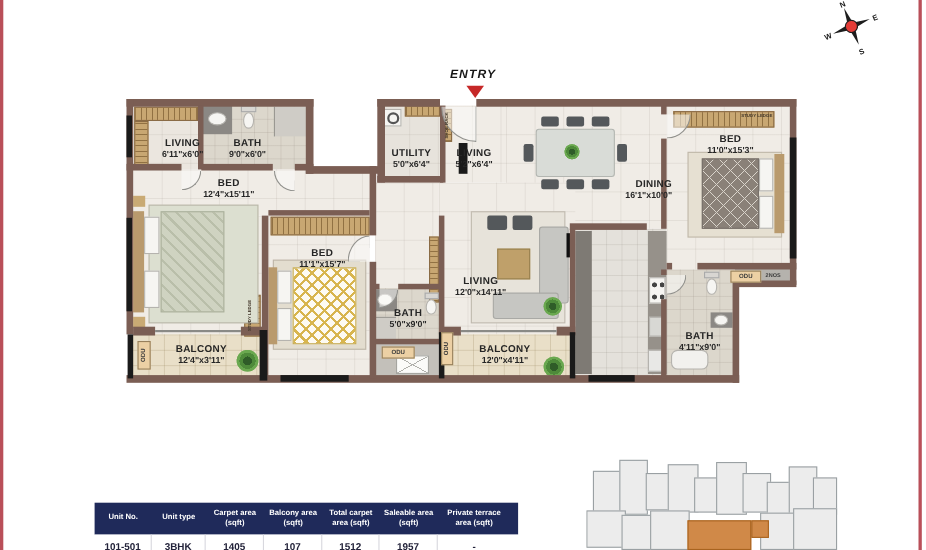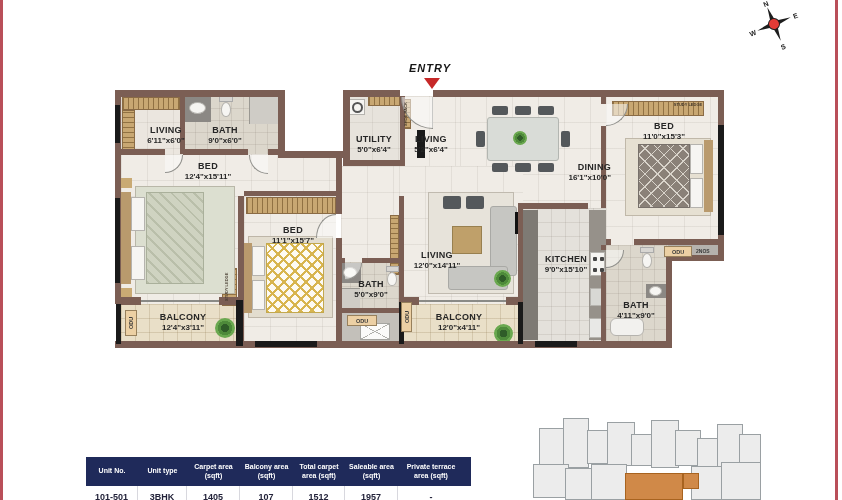--- a/index.html
+++ b/index.html
@@ -305,24 +305,20 @@
     <div class="rdims">11'0"x15'3"</div>
   </div>
   <div class="room-label" style="left:243px;top:225px;width:100px;">
     <div class="rname">BED</div>
     <div class="rdims">11'1"x15'7"</div>
   </div>
   <div class="room-label" style="left:387px;top:250px;width:100px;">
     <div class="rname">LIVING</div>
     <div class="rdims">12'0"x14'11"</div>
   </div>
-  <div class="room-label" style="left:516px;top:254px;width:100px;">
-    <div class="rname">KITCHEN</div>
-    <div class="rdims">9'0"x15'10"</div>
-  </div>
   <div class="room-label" style="left:341px;top:279px;width:60px;">
     <div class="rname">BATH</div>
     <div class="rdims">5'0"x9'0"</div>
   </div>
   <div class="room-label" style="left:604px;top:300px;width:64px;">
     <div class="rname">BATH</div>
     <div class="rdims">4'11"x9'0"</div>
   </div>
   <div class="room-label" style="left:133px;top:312px;width:100px;">
     <div class="rname">BALCONY</div>

